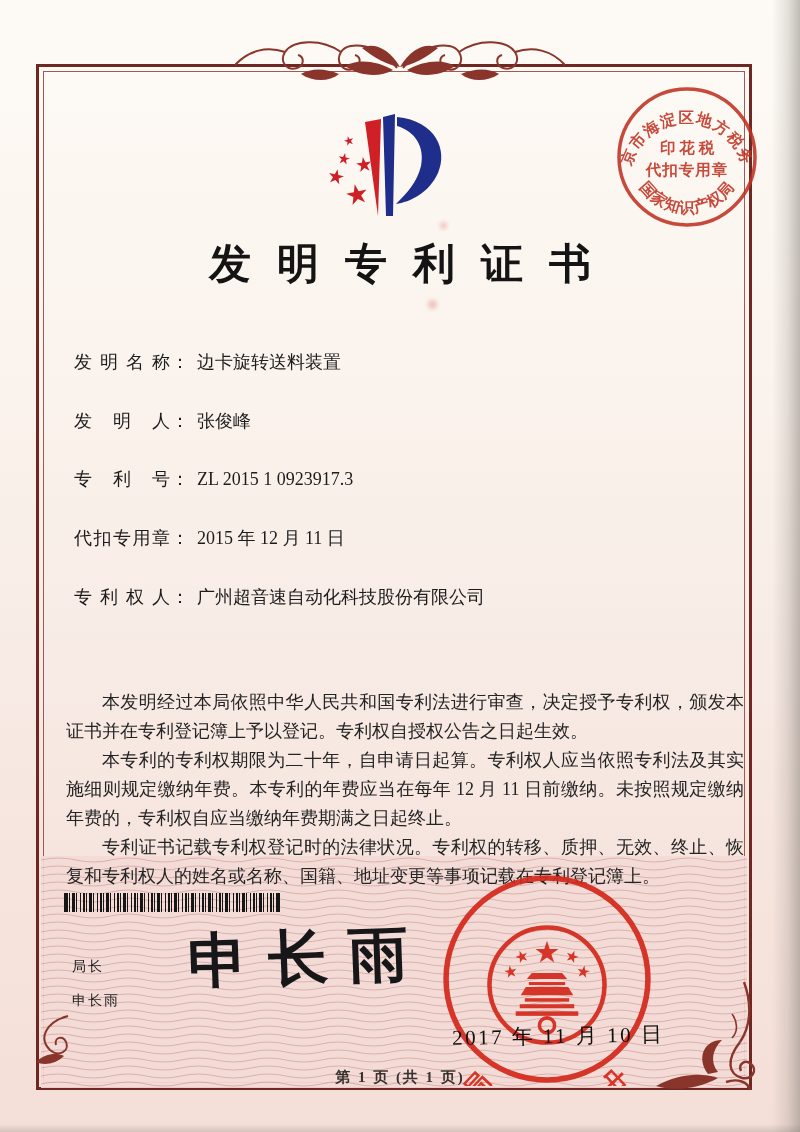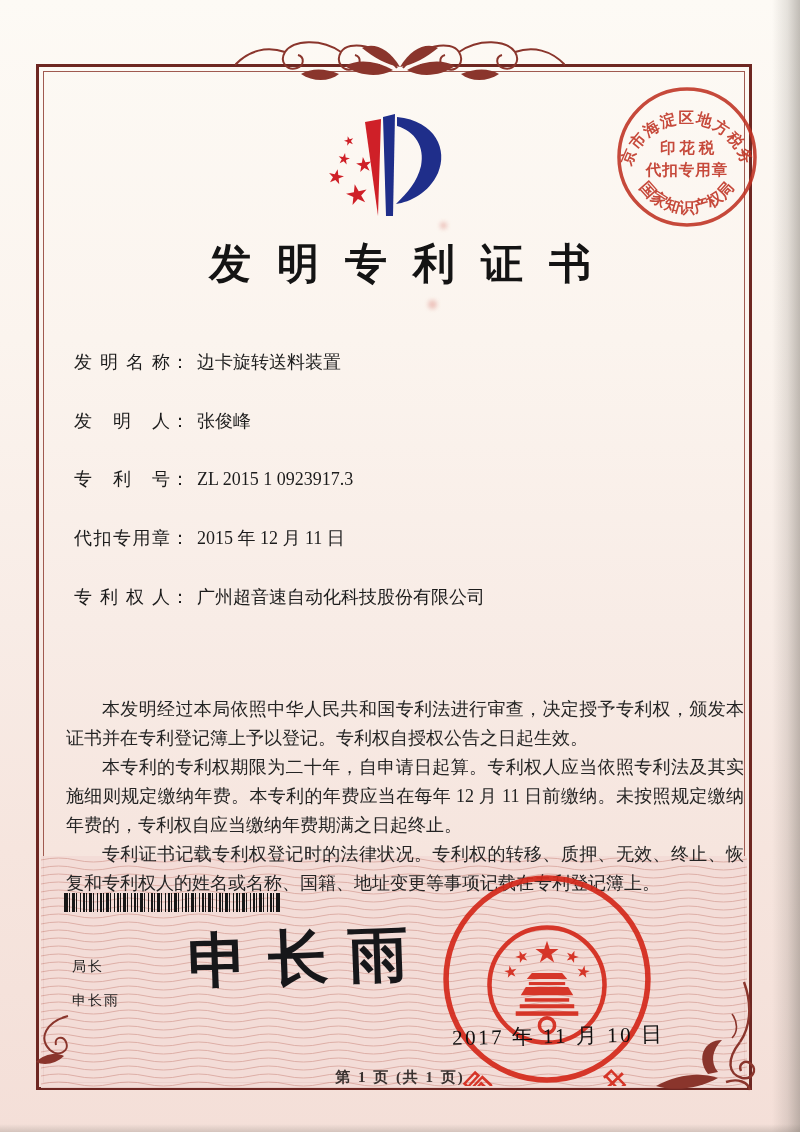--- a/index.html
+++ b/index.html
@@ -19,21 +19,21 @@
   .logo{position:absolute;left:320px;top:104px;width:152px;height:132px;}
   .tax-stamp{position:absolute;left:612px;top:82px;width:150px;height:150px;opacity:.88;}
   .title{position:absolute;left:13px;top:236px;width:100%;text-align:center;
     font-size:42px;font-weight:700;letter-spacing:26px;color:#141414;}
   
   .field{position:absolute;left:74px;font-size:18px;color:#1c1c1c;white-space:nowrap;}
   .flabel{display:inline-block;width:96px;text-align:justify;text-align-last:justify;vertical-align:bottom;}
   .fcolon{margin:0 8px 0 1px;}
   
   .bodytext{position:absolute;left:66px;top:688px;width:678px;font-size:18px;
-    line-height:29px;text-align:justify;color:#242424;margin-top:7px;}
+    line-height:29px;text-align:justify;color:#242424;}
   .bodytext p{margin:0;text-indent:2em;}
   
   .barcode{position:absolute;left:64px;top:893px;width:212px;height:19px;
     border-left:2px solid #161616;border-right:2px solid #161616;
     background-image:repeating-linear-gradient(90deg,#161616 0 2px,transparent 2px 3px,#161616 3px 4px,transparent 4px 6px,#161616 6px 9px,transparent 9px 10px,#161616 10px 11px,transparent 11px 14px,#161616 14px 15px,transparent 15px 17px);}
   .officer{position:absolute;left:72px;top:950px;font-size:14px;color:#1b1b1b;line-height:34px;letter-spacing:2px;}
   .sig{position:absolute;left:188px;top:918px;font-size:60px;color:#17171a;
     letter-spacing:20px;transform:rotate(-2deg);font-weight:600;font-family:"DejaVu Sans",sans-serif;}
   .seal{position:absolute;left:440px;top:872px;width:214px;height:214px;opacity:.93;}
   .seal-date{position:absolute;left:452px;top:1022px;font-size:21px;letter-spacing:2.5px;

